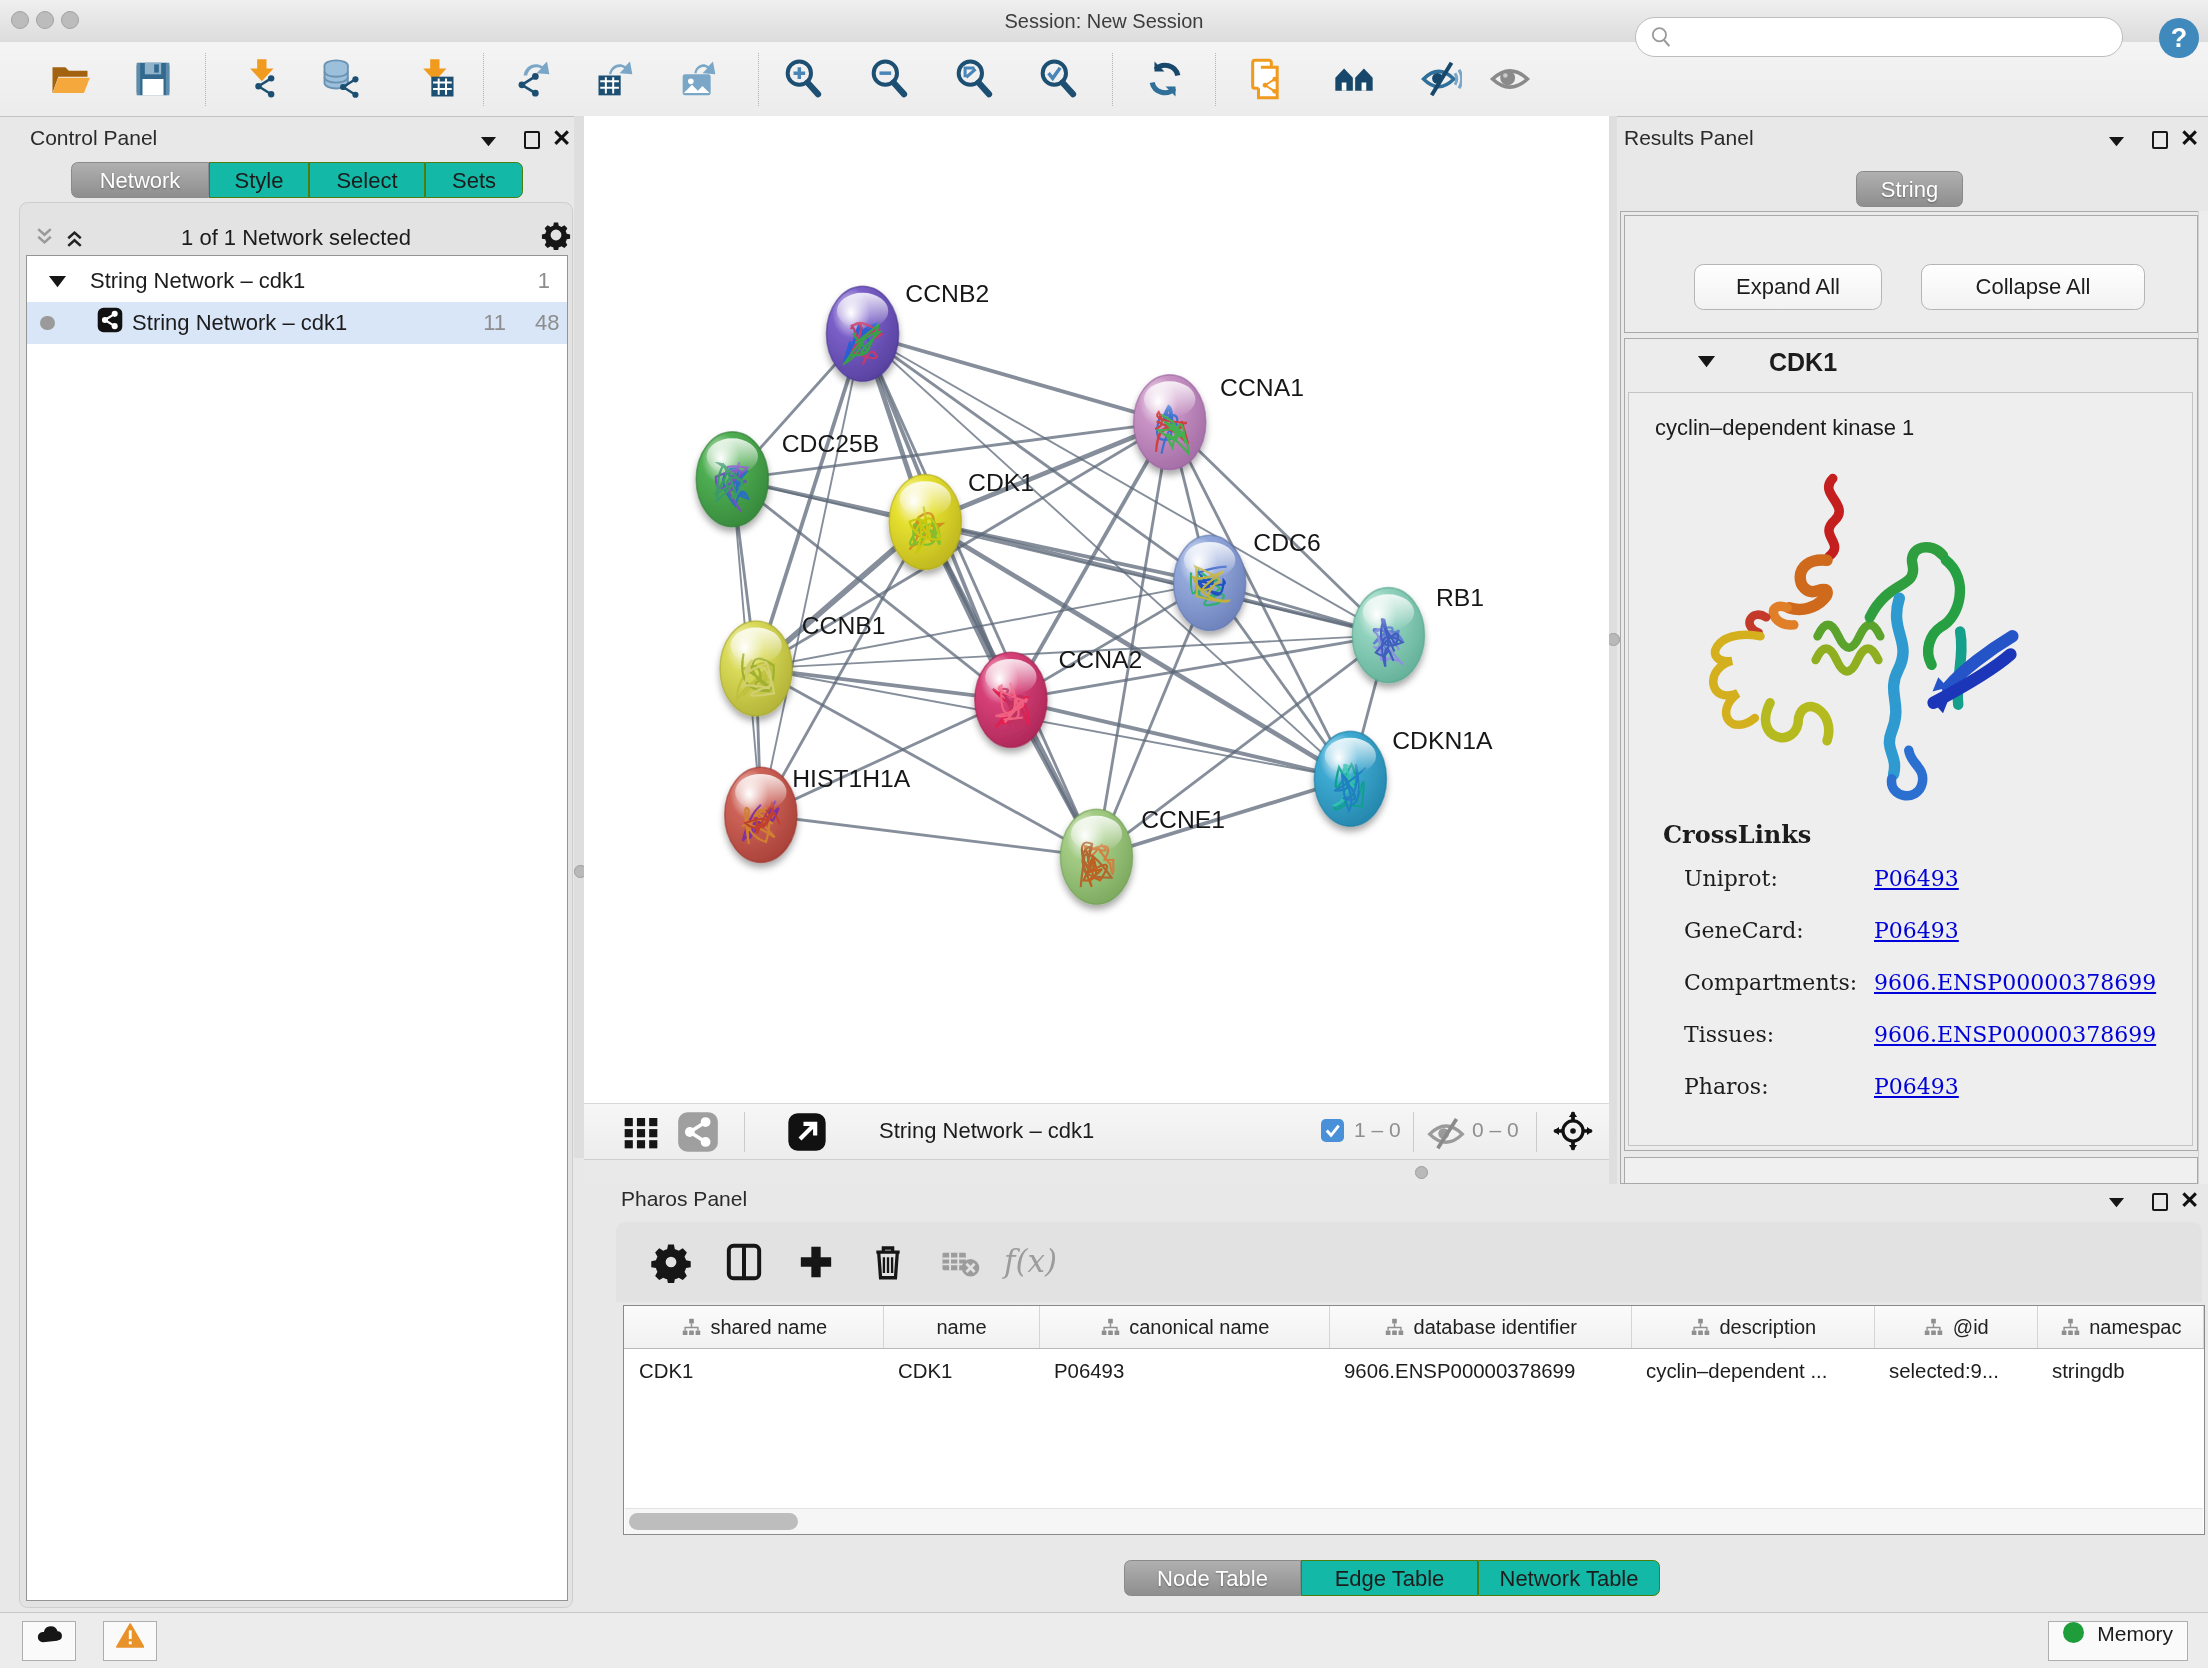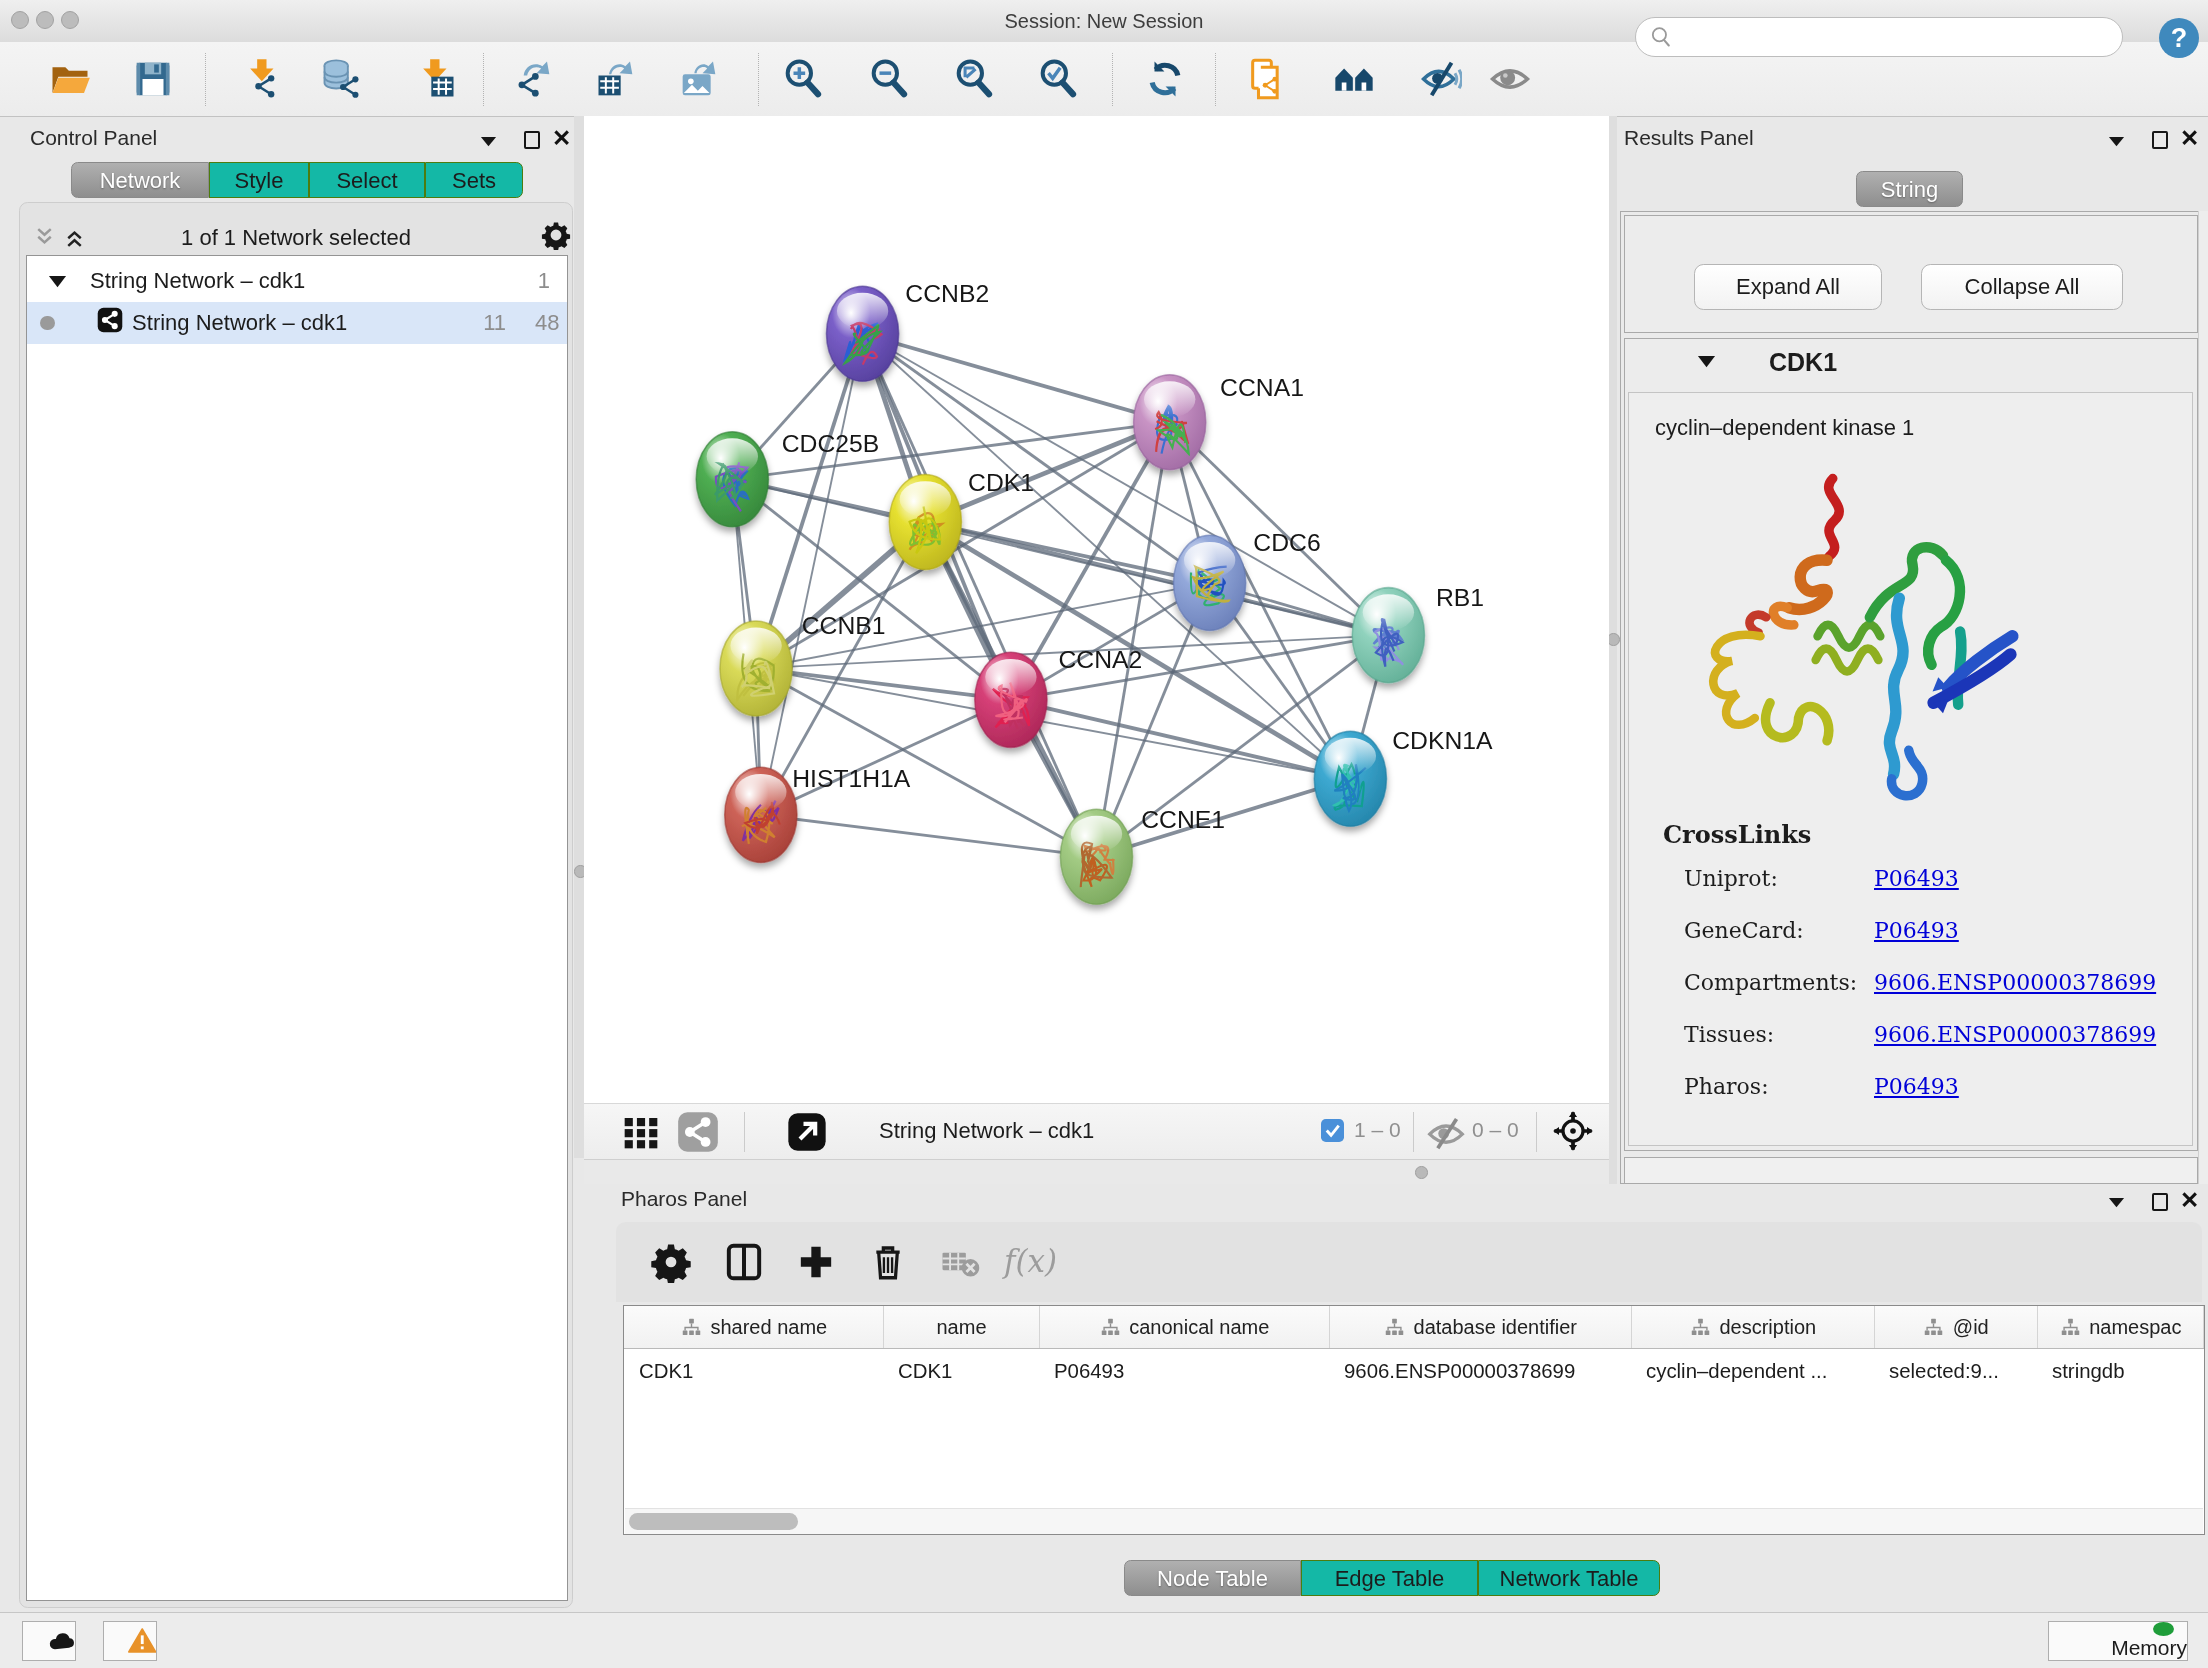--- a/index.html
+++ b/index.html
@@ -67,21 +67,21 @@
   .nt-hcell{display:flex;align-items:center;justify-content:center;gap:8.6px;font-size:20px;color:#222;
             border-right:1px solid #d5d5d5;box-sizing:border-box;cursor:pointer;}
   .nt-hcell svg{width:21px;height:21px;}
   #nt-row{display:flex;height:44px;align-items:center;font-size:20.4px;cursor:pointer;}
   .nt-cell{padding-left:15px;box-sizing:border-box;overflow:hidden;white-space:nowrap;}
   #hscroll{left:625px;top:1508px;width:1578px;height:25px;background:#f6f6f6;border-top:1px solid #e2e2e2;}
   #hthumb{left:3.8px;top:3.8px;width:169px;height:17px;background:#bdbdbd;border-radius:8.6px;}
   
   #statusbar{left:0;top:1612px;width:2208px;height:56px;background:#ececec;border-top:1px solid #c6c6c6;}
   .sbtn{position:absolute;top:7.6px;height:40px;background:#fafafa;border:1.9px solid #aeaeae;box-sizing:border-box;
-        display:flex;align-items:flex-end;justify-content:center;cursor:pointer;flex-direction:column;}
+        display:flex;align-items:flex-start;justify-content:center;cursor:pointer;}
 </style>
 </head>
 <body>
 
 <div class="abs" id="titlebar">
   <div class="abs tlight" style="left:11.4px"></div>
   <div class="abs tlight" style="left:36px"></div>
   <div class="abs tlight" style="left:61px"></div>
   <div class="abs" id="win-title">Session: New Session</div>
 </div>
@@ -581,21 +581,21 @@
       <path d="M1 2 h16 l-8 10 z" fill="#161616"></path>
     </svg>
   </div>
 <div class="abs pctl float-sq" style="left:2152px;top:131px"></div>
 <div class="abs pctl close-x" style="left:2180px;top:129px">✕</div>
 
 <div class="abs tab sel" style="left:1856px;top:171px;width:107px">String</div>
 <div class="abs rbox" style="left:1620px;top:211px;width:582px;height:973px;background:#eaeaea"></div>
 <div class="abs rbox" style="left:1624px;top:215px;width:574px;height:118px"></div>
 <div class="abs btn" style="left:1694px;top:264px;width:188px;height:46px;line-height:44px">Expand All</div>
-<div class="abs btn" style="left:1921px;top:264px;width:202px;height:46px;line-height:44px">Collapse All</div>
+<div class="abs btn" style="left:1921px;top:264px;width:224px;height:46px;line-height:44px">Collapse All</div>
 
 <div class="abs rbox" style="left:1624px;top:338px;width:574px;height:813px"></div>
 <div class="abs pctl" style="left:1697px;top:354px">
     <svg width="19" height="14.3" viewBox="0 0 20 15">
       <path d="M1 2 h18 l-9 12 z" fill="#161616"></path>
     </svg>
   </div>
 <div class="abs" style="left:1769px;top:348px;font-size:25px;font-weight:bold">CDK1</div>
 <div class="abs rbox" style="left:1628px;top:392px;width:565px;height:754px;border-color:#c4c4c4;background:#eeeeee"></div>
 <div class="abs" style="left:1655px;top:415px;font-size:22px">cyclin–dependent kinase 1</div>

